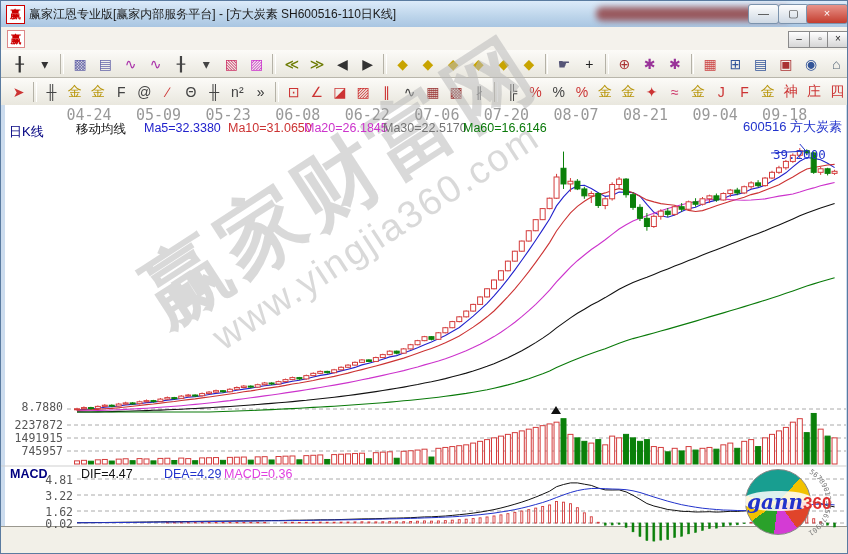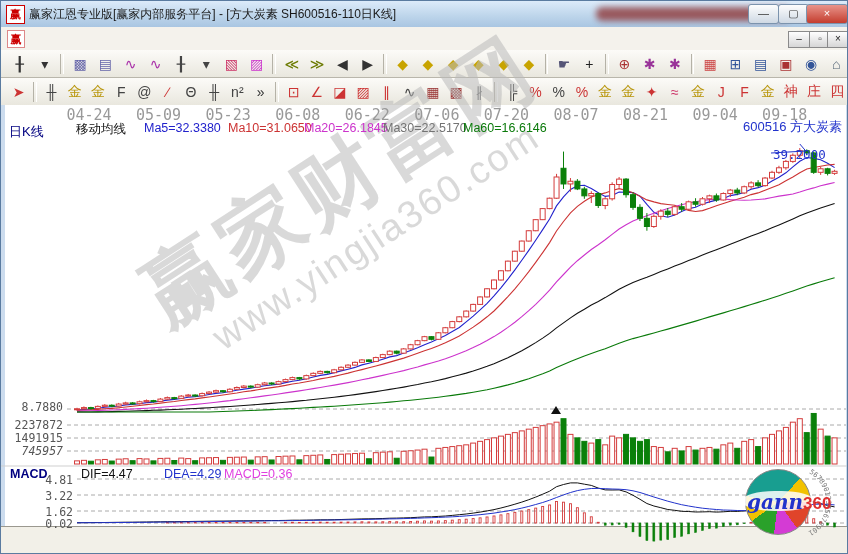--- a/index.html
+++ b/index.html
@@ -611,21 +611,21 @@
   <div class="abs lbl" style="left:8px;top:109px;color:#000080;font-size:13px;margin-top:13px;">日K线</div>
   <div id="datesrow"></div>
   <div class="abs lbl" style="left:75px;top:120px;font-size:12.5px;color:#111;">移动均线</div>
   <div id="malegend"></div>
   <div class="abs lbl" style="left:742px;top:117px;color:#2233cc;font-size:13px;">600516  方大炭素</div>
   <div class="abs lbl mono" style="left:772px;top:146px;color:#2233cc;font-size:12.5px;">39.2000</div>
 
   <div class="abs lbl num mono" style="left:2px;top:399px;">8.7880</div>
   <div class="abs lbl num mono" style="left:2px;top:417px;">2237872</div>
   <div class="abs lbl num mono" style="left:2px;top:430px;">1491915</div>
-  <div class="abs lbl num mono" style="left:2px;top:443px;font-style:italic;">745957</div>
+  <div class="abs lbl num mono" style="left:2px;top:443px;">745957</div>
 
   <div class="abs lbl" style="left:9px;top:466px;color:#000080;font-size:12.5px;font-weight:bold;">MACD</div>
   <div class="abs lbl" style="left:80px;top:466px;color:#111;font-size:12.5px;">DIF=4.47</div>
   <div class="abs lbl" style="left:163px;top:466px;color:#2233cc;font-size:12.5px;">DEA=4.29</div>
   <div class="abs lbl" style="left:223px;top:466px;color:#e040e0;font-size:12.5px;">MACD=0.36</div>
   <div class="abs lbl num mono" style="left:12px;top:472px;">4.81</div>
   <div class="abs lbl num mono" style="left:12px;top:488px;">3.22</div>
   <div class="abs lbl num mono" style="left:12px;top:504px;">1.62</div>
   <div class="abs lbl num mono" style="left:12px;top:516px;">0.02</div>
 

